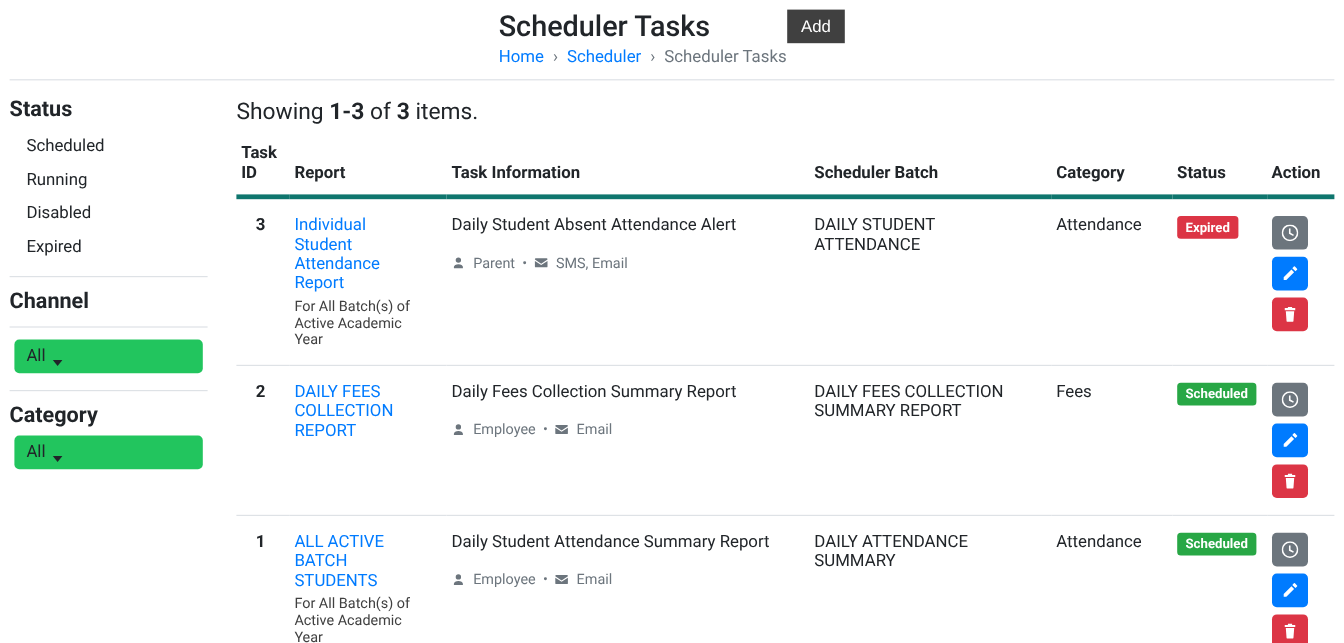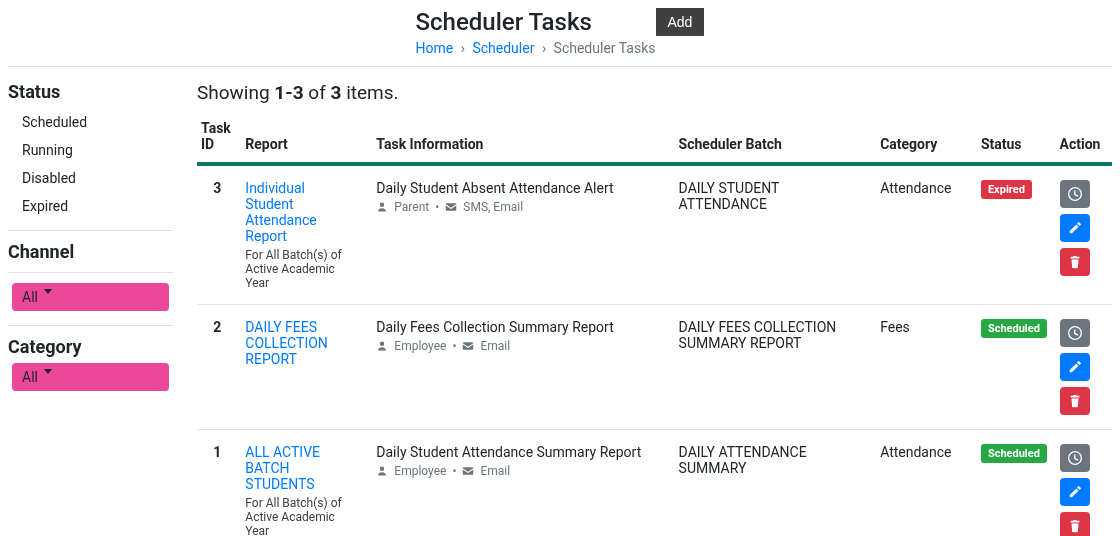--- a/index.html
+++ b/index.html
@@ -66,27 +66,27 @@
   color: #212529;
   cursor: pointer;
   font-size: 14px;
 }
 .sidebar hr {
   border: none;
   border-top: 1px solid #dee2e6;
   margin: 10px 0;
 }
 .sidebar .dropdown {
-  background: #ec4899;
+  background: #22c55e;
   border-radius: 4px;
   padding: 6px 10px;
   margin: 6px 4px 0 4px;
   cursor: pointer;
   display: flex;
-  align-items: flex-start;
+  align-items: flex-end;
   gap: 6px;
   font-size: 14px;
 }
 .caret {
   width: 0; height: 0;
   border-left: 4px solid transparent;
   border-right: 4px solid transparent;
   border-top: 5px solid #212529;
 }
 
@@ -106,21 +106,21 @@
 tbody td {
   padding: 14px 8px 14px 4px;
   border-bottom: 1px solid #dee2e6;
   vertical-align: top;
   font-size: 14px;
 }
 td.taskid { font-weight: 700; text-align: center; width: 44px; }
 .title-link { color: #007bff; display: inline-block; max-width: 110px; }
 .title-sub { color: #404040; font-size: 12px; margin-top: 4px; max-width: 110px; }
 .info-main { color: #212529; }
-.info-sub { color: #6c757d; font-size: 12px; margin-top: 4px; display: flex; align-items: center; gap: 6px; flex-wrap: wrap; }
+.info-sub { color: #6c757d; font-size: 12px; margin-top: 16px; display: flex; align-items: center; gap: 6px; flex-wrap: wrap; }
 .info-sub .dot { color: #6c757d; }
 .timer { color: #212529; }
 .badge {
   display: inline-block;
   color: #fff;
   font-size: 11px;
   font-weight: 700;
   padding: 3px 7px;
   border-radius: 3px;
 }

